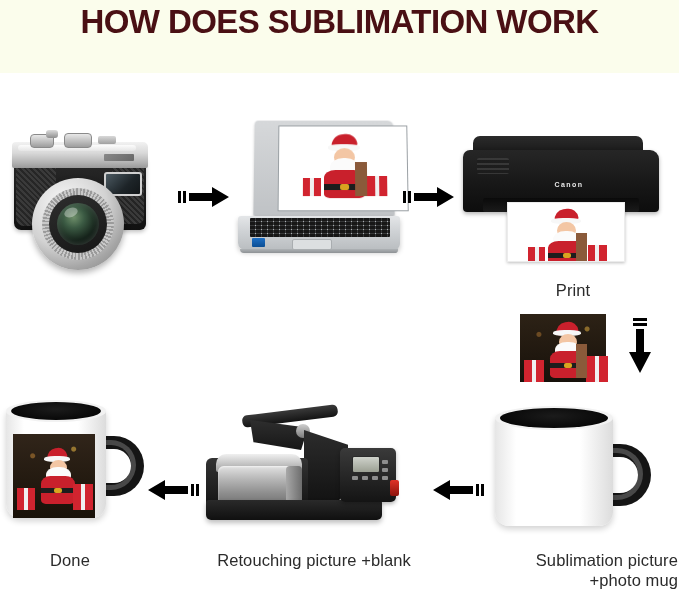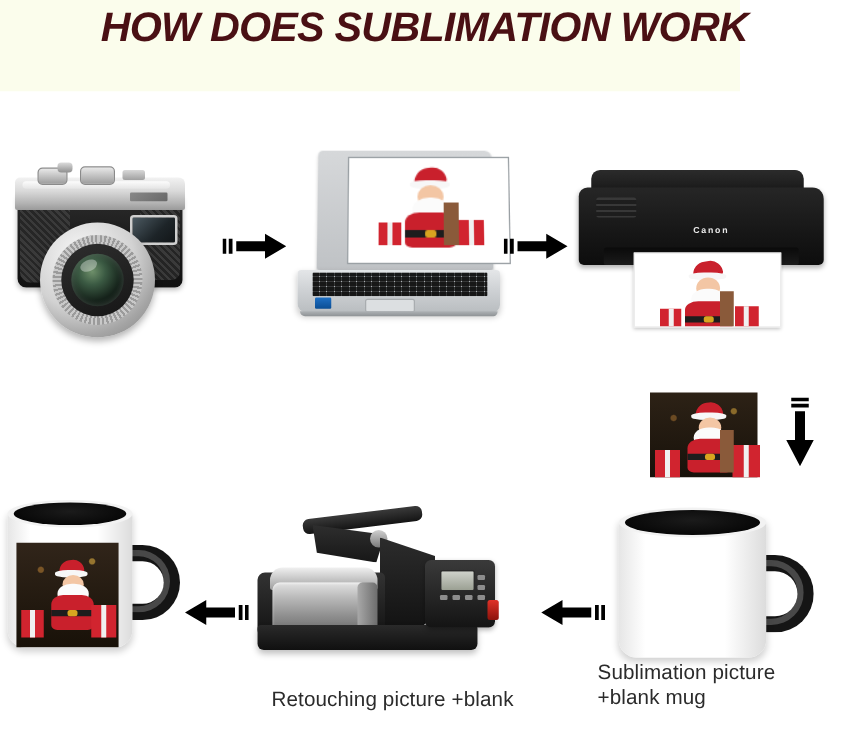--- a/index.html
+++ b/index.html
@@ -4,23 +4,22 @@
 <style>
   html,body{margin:0;padding:0;}
   body{
     width:679px;height:603px;overflow:hidden;background:#ffffff;
     font-family:"Liberation Sans",sans-serif;position:relative;
   }
   #page{position:absolute;inset:0;background:#fff;}
 
   
   .header-band{
-    position:absolute;left:0;top:0;width:592px;height:73px;
+    position:absolute;left:0;top:0;width:679px;height:73px;
     background:#fbfdec;
-    font-style:italic;
   }
   .title{
     position:absolute;left:0;top:-1px;width:679px;height:46px;
     display:flex;align-items:center;justify-content:center;
     color:#4a1014;font-weight:bold;font-size:33px;letter-spacing:-0.6px;
     font-family:"Liberation Sans",sans-serif;white-space:nowrap;
   }
 
   
   .caption{
@@ -389,20 +388,21 @@
         <div class="s-buckle" style="left:55px;top:50px;width:8px;height:5px;"></div>
         <div class="s-gift" style="left:20px;top:44px;width:17px;height:16px;"></div>
         <div class="s-gift-b" style="left:27px;top:44px;width:4px;height:16px;"></div>
         <div class="s-gift" style="left:80px;top:42px;width:19px;height:18px;"></div>
         <div class="s-gift-b" style="left:87px;top:42px;width:4px;height:18px;"></div>
         <div class="s-gift" style="left:68px;top:30px;width:11px;height:30px;background:#8a5a3a;"></div>
       </div>
     </div>
   </div>
 
+  <div class="caption" style="left:503px;top:280px;width:140px;">Print</div>
 
   <div class="arrow" style="left:627px;top:318px;">
     <svg width="26" height="56" viewBox="0 0 26 56">
       <rect x="6" y="0" width="14" height="3" fill="#000"></rect>
       <rect x="6" y="5" width="14" height="3" fill="#000"></rect>
       <path d="M9 11 V34 H2 L13 55 L24 34 H17 V11 Z" fill="#000"></path>
     </svg>
   </div>
 
   <div class="picture">
@@ -493,19 +493,20 @@
         <div class="s-belt" style="left:28px;top:54px;width:34px;height:5px;"></div>
         <div class="s-buckle" style="left:41px;top:54px;width:8px;height:5px;"></div>
         <div class="s-gift" style="left:4px;top:54px;width:18px;height:22px;"></div>
         <div class="s-gift-b" style="left:11px;top:54px;width:4px;height:22px;"></div>
         <div class="s-gift" style="left:60px;top:50px;width:20px;height:26px;"></div>
         <div class="s-gift-b" style="left:68px;top:50px;width:4px;height:26px;"></div>
       </div>
     </div>
   </div>
 
+  <div class="caption" style="left:0px;top:550px;width:140px;">Done</div>
   <div class="caption" style="left:180px;top:550px;width:268px;">Retouching picture +blank</div>
-  <div class="caption" style="left:478px;top:528px;width:200px;text-align:left;">
+  <div class="caption" style="left:478px;top:550px;width:200px;text-align:right;">
     <span>Sublimation picture</span><br>
-    <span>+blank mug</span>
+    <span>+photo mug</span>
   </div>
 
 </div>
 
 </body></html>

